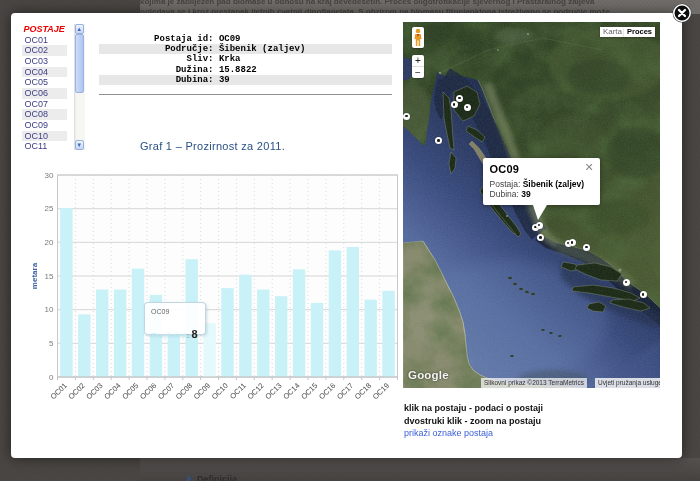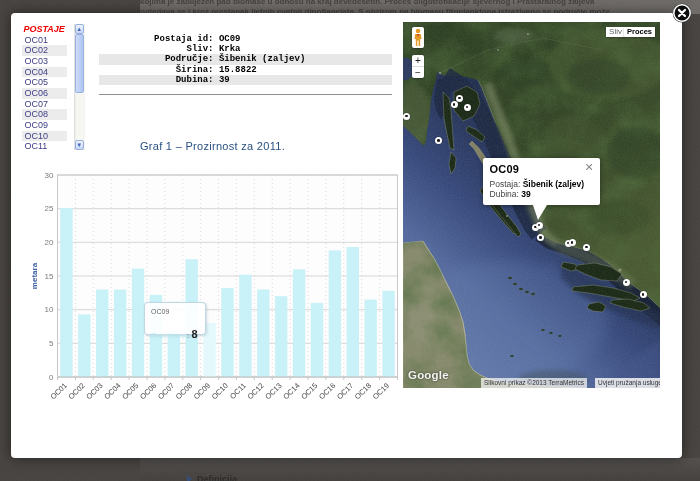--- a/index.html
+++ b/index.html
@@ -89,23 +89,23 @@
       <div class="opt">OC11</div>
       <div id="sbar">
         <div class="sbtn" style="top:0;">▲</div>
         <div id="sthumb"></div>
         <div class="sbtn" style="bottom:0.5px;">▼</div>
       </div>
     </div>
 
     <div id="tbl">
       <div class="row"><span class="lab">Postaja id:</span> OC09</div>
+      <div class="row g"><span class="lab">Područje:</span> Šibenik (zaljev)</div>
       <div class="row"><span class="lab">Sliv:</span> Krka</div>
-      <div class="row g"><span class="lab">Područje:</span> Šibenik (zaljev)</div>
-      <div class="row"><span class="lab">Širina:</span> 15.8822</div>
+      <div class="row"><span class="lab">Dužina:</span> 15.8822</div>
       <div class="row g"><span class="lab">Dubina:</span> 39</div>
       <hr>
     </div>
     <div id="gtitle">Graf 1 – Prozirnost za 2011.</div>
 
     <svg id="chart" class="abs" style="left:18px;top:153px;" width="385" height="250" viewBox="0 0 385 250">
     <rect x="28.5" y="9" width="340.0" height="202" fill="#fdfdfd" stroke="none"></rect>
     <line x1="28.5" y1="177.3" x2="368.5" y2="177.3" stroke="#d6d6d6" stroke-width="1"></line>
     <line x1="28.5" y1="143.7" x2="368.5" y2="143.7" stroke="#d6d6d6" stroke-width="1"></line>
     <line x1="28.5" y1="110.0" x2="368.5" y2="110.0" stroke="#d6d6d6" stroke-width="1"></line>
@@ -313,28 +313,29 @@
       <div class="mk" style="left:236.5px;top:269.2px;"></div>
       <div id="pegbox"><svg width="12" height="21" viewBox="0 0 12 21">
         <circle cx="6" cy="4" r="2.3" fill="#e59b2a"></circle>
         <path d="M3.2 7 L8.8 7 L9.6 12 L8.2 12 L8.2 19 L6.6 19 L6.6 13.5 L5.4 13.5 L5.4 19 L3.8 19 L3.8 12 L2.4 12 Z" fill="#e59b2a"></path>
         <path d="M4.6 7.2 L7.4 7.2 L6 9.6 Z" fill="#cc2b1d"></path>
       </svg></div>
       <div id="zoomc">
           <div class="zp">+</div>
           <div>−</div>
         </div>
-      <div class="gbtn" style="right:35px;top:4.5px;">Sliv</div>
+      <div class="gbtn" style="right:35px;top:4.5px;">Karta</div>
       <div class="gbtn" style="right:5px;top:4.5px;color:#000;font-weight:bold;font-size:7.5px;">Proces</div>
       <div id="iwin"><div class="h">OC09</div><span class="x">✕</span>Postaja: <b>Šibenik (zaljev)</b><br>Dubina: <b>39</b></div>
       <div id="iwtail"></div>
       <div id="glogo">Google</div>
       <div id="attr">Slikovni prikaz ©2013 TerraMetrics</div>
       <div id="attr2">Uvjeti pružanja usluge</div>
     </div>
+    <div id="maptxt">klik na postaju - podaci o postaji<br>dvostruki klik - zoom na postaju<br><a href="#">prikaži oznake postaja</a></div>
   </div>
 
   <svg id="closebtn" viewBox="0 0 20 20">
     <circle cx="10" cy="10" r="9.4" fill="#3a3a3a"></circle>
     <circle cx="10" cy="10" r="8.2" fill="#0d0d0d" stroke="#fff" stroke-width="1.5"></circle>
     <path d="M7 7 L13 13 M13 7 L7 13" stroke="#fff" stroke-width="2.3" stroke-linecap="round"></path>
   </svg>
 </div>
 
 </body></html>

